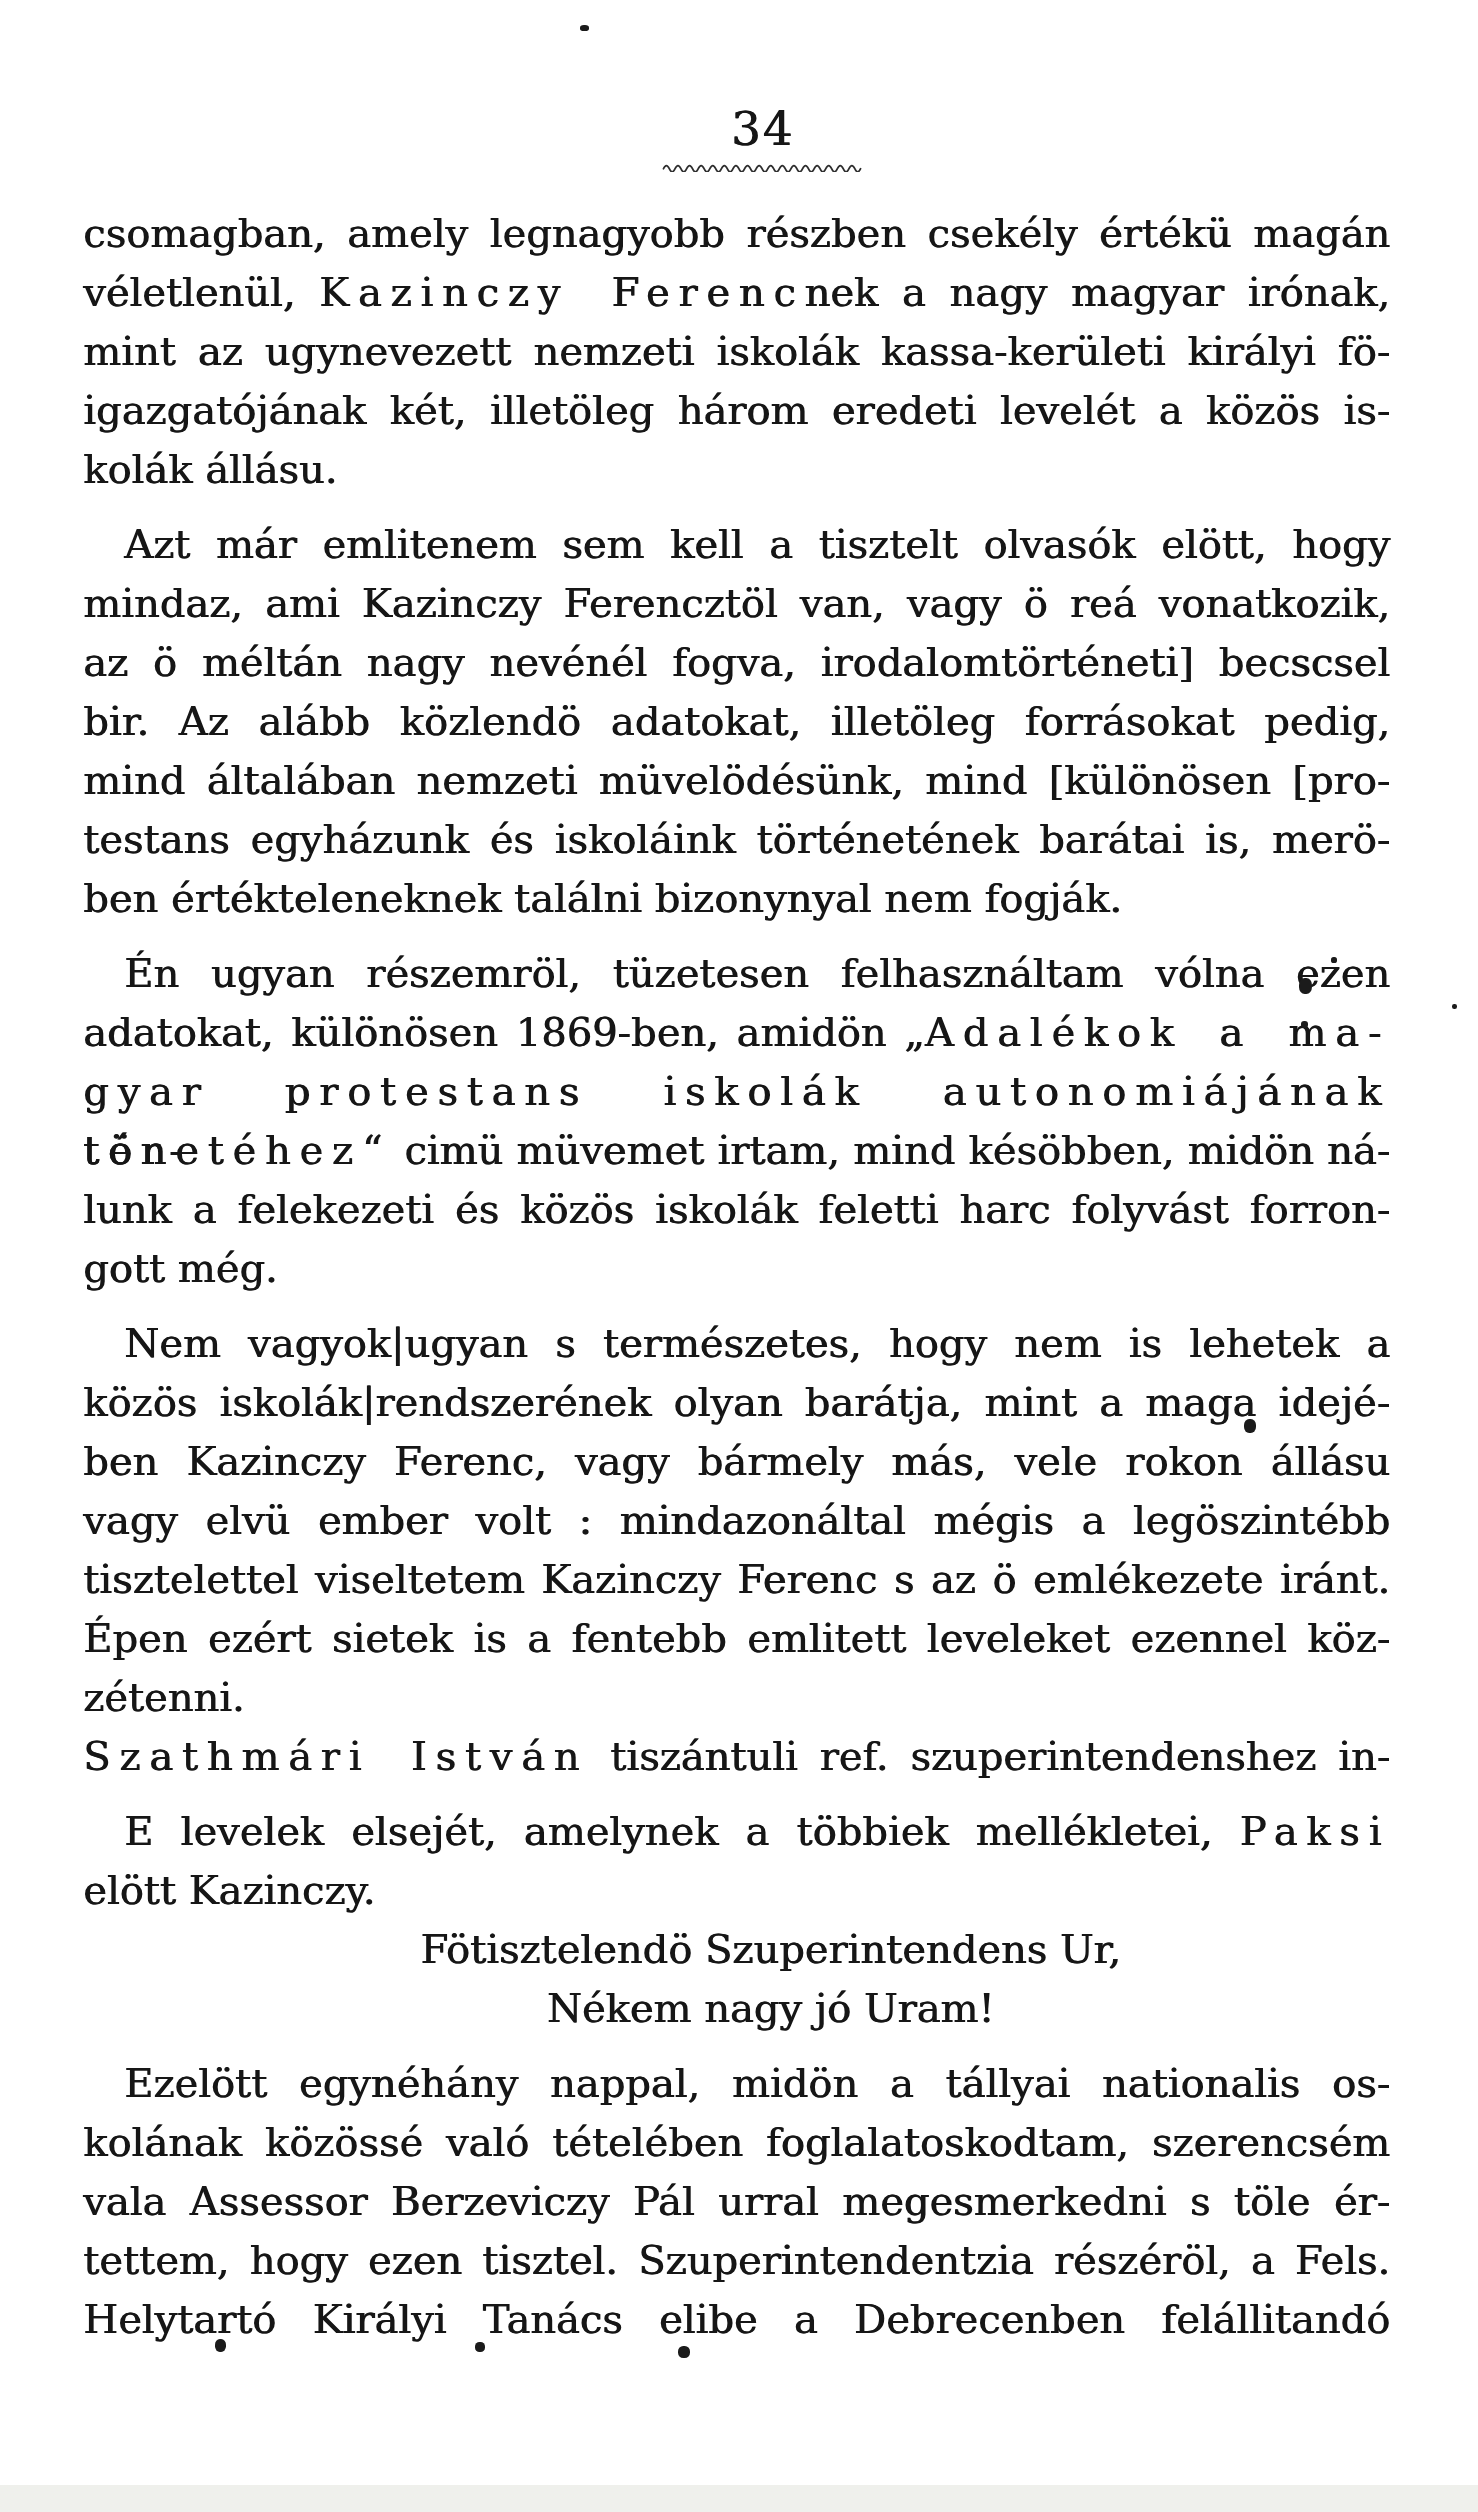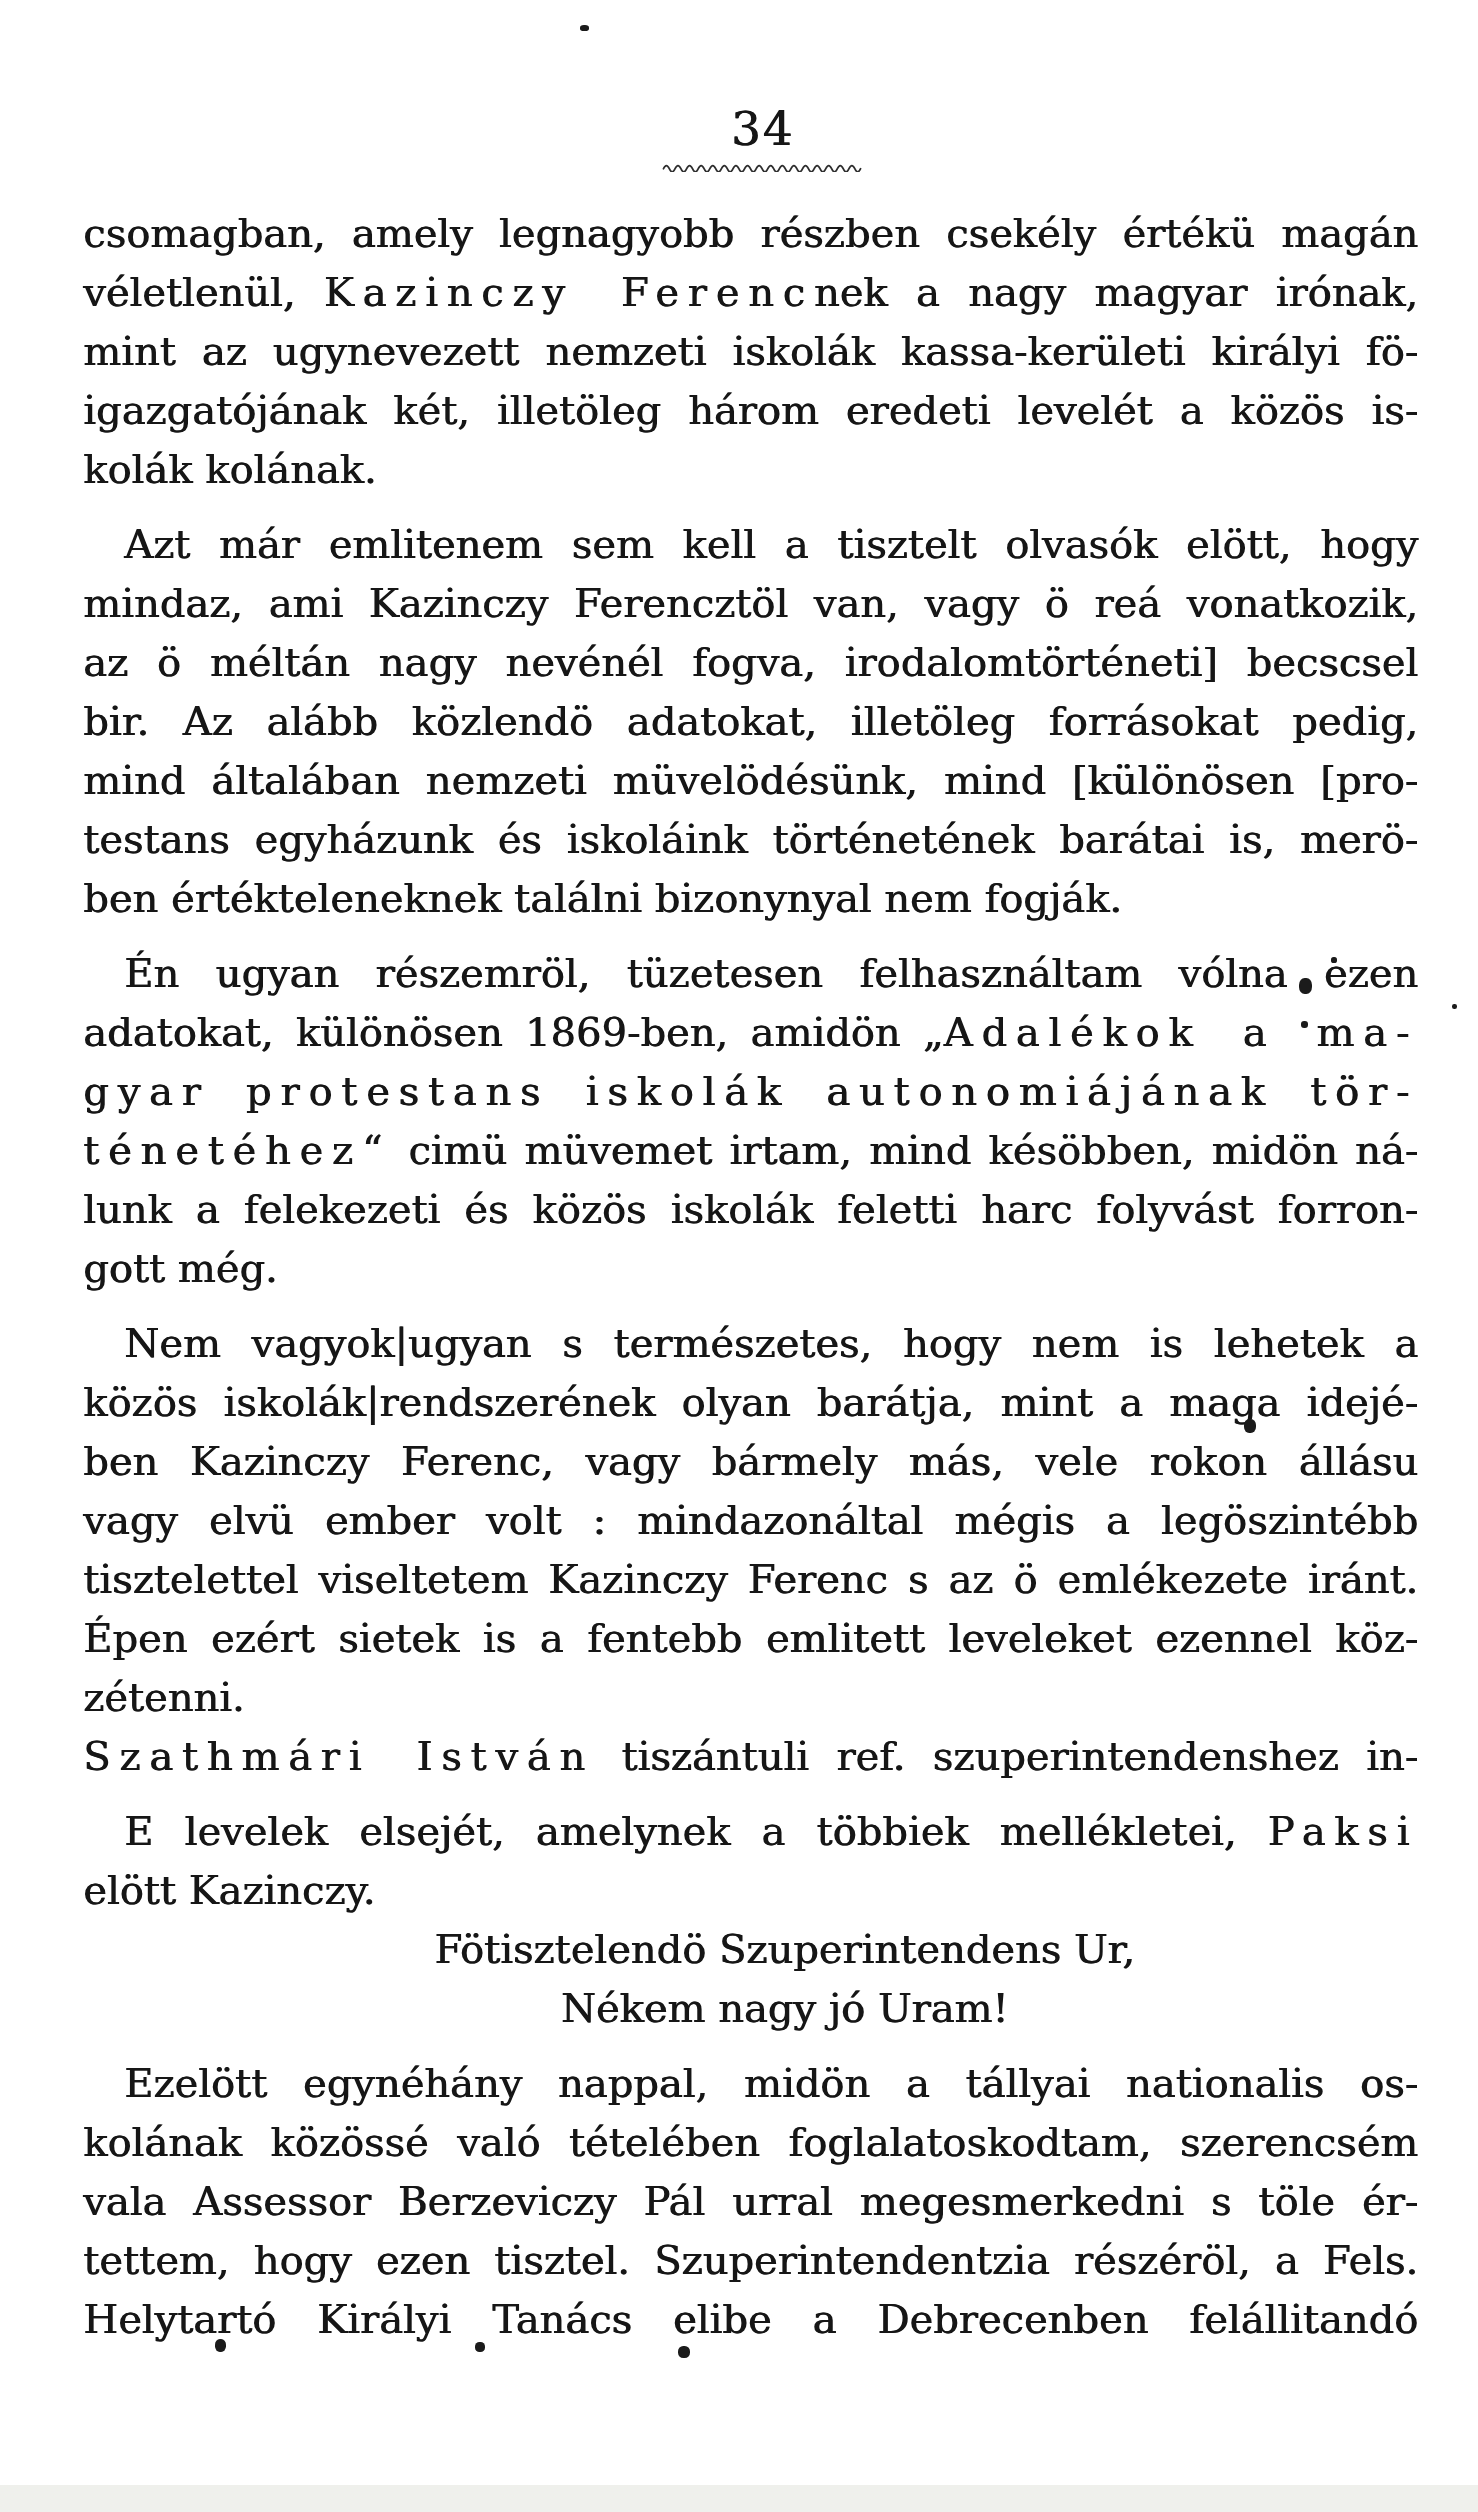--- a/index.html
+++ b/index.html
@@ -22,21 +22,21 @@
   }
   .page-number {
     font-size: 47px;
     line-height: 50px;
     letter-spacing: 1.9px;
     text-shadow: 0.8px 0 currentColor;
   }
   svg.wavy { display: block; margin: 6.8px auto 0; }
   .text-block {
     position: absolute;
-    left: 83px; right: 60px; top: 204px;
+    left: 83px; right: 88px; top: 204px;
     font-size: 40px;
     line-height: 59px;
     text-shadow: 0.8px 0 currentColor;
   }
   .line {
     height: 59px;
     text-align: justify;
     text-align-last: justify;
     white-space: normal;
   }
@@ -66,21 +66,21 @@
     <svg class="wavy" xmlns="http://www.w3.org/2000/svg" width="202" height="11.6" viewBox="0 0 208 12">
       <path fill="none" stroke-width="1.8" stroke-linecap="round" stroke-linejoin="round" d="M1 8 q3 -6.5 6 0 q3 6.5 6 0 q3 -6.5 6 0 q3 6.5 6 0 q3 -6.5 6 0 q3 6.5 6 0 q3 -6.5 6 0 q3 6.5 6 0 q3 -6.5 6 0 q3 6.5 6 0 q3 -6.5 6 0 q3 6.5 6 0 q3 -6.5 6 0 q3 6.5 6 0 q3 -6.5 6 0 q3 6.5 6 0 q3 -6.5 6 0 q3 6.5 6 0 q3 -6.5 6 0 q3 6.5 6 0 q3 -6.5 6 0 q3 6.5 6 0 q3 -6.5 6 0 q3 6.5 6 0 q3 -6.5 6 0 q3 6.5 6 0 q3 -6.5 6 0 q3 6.5 6 0 q3 -6.5 6 0 q3 6.5 6 0 q3 -6.5 6 0 q3 6.5 6 0 q3 -6.5 6 0 q3 6.5 6 0" stroke="#2e2e2e"></path>
     </svg>
   </div>
 
   <div class="text-block">
       <div class="line"><span>csomagban, amely legnagyobb részben csekély értékü magán</span></div>
       <div class="line"><span>véletlenül, </span><span class="sp">Kazinczy Ferenc</span><span>nek a nagy magyar irónak,</span></div>
       <div class="line"><span>mint az ugynevezett nemzeti iskolák kassa-kerületi királyi fö-</span></div>
       <div class="line"><span>igazgatójának két, illetöleg három eredeti levelét a közös is-</span></div>
-      <div class="line end"><span>kolák kolának.</span></div>
+      <div class="line end"><span>kolák állásu.</span></div>
       <div class="line indent"><span>Azt már emlitenem sem kell a tisztelt olvasók elött, hogy</span></div>
       <div class="line"><span>mindaz, ami Kazinczy Ferencztöl van, vagy ö reá vonatkozik,</span></div>
       <div class="line"><span>az ö méltán nagy nevénél fogva, irodalomtörténeti] becscsel</span></div>
       <div class="line"><span>bir. Az alább közlendö adatokat, illetöleg forrásokat pedig,</span></div>
       <div class="line"><span>mind általában nemzeti müvelödésünk, mind [különösen [pro-</span></div>
       <div class="line"><span>testans egyházunk és iskoláink történetének barátai is, merö-</span></div>
       <div class="line end"><span>ben értékteleneknek találni bizonynyal nem fogják.</span></div>
       <div class="line indent"><span>Én ugyan részemröl, tüzetesen felhasználtam vólna ezen</span></div>
       <div class="line"><span>adatokat, különösen 1869-ben, amidön „</span><span class="sp">Adalékok a ma-</span></div>
       <div class="line"><span class="sp">gyar protestans iskolák autonomiájának tör-</span></div>

